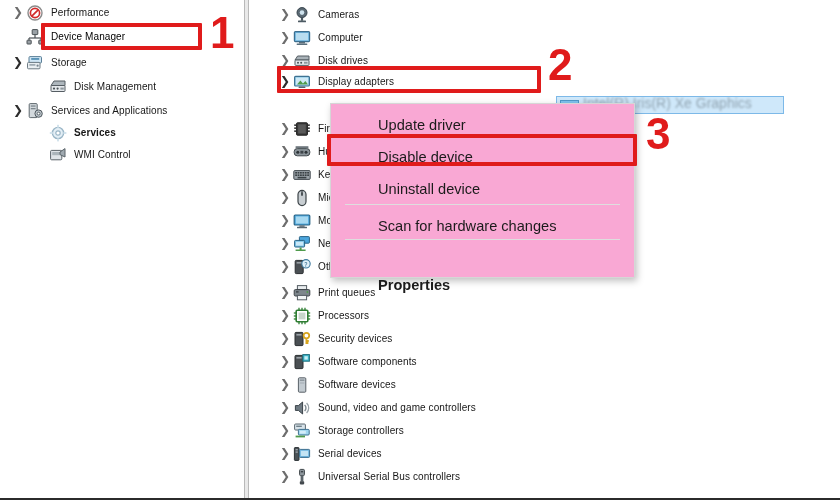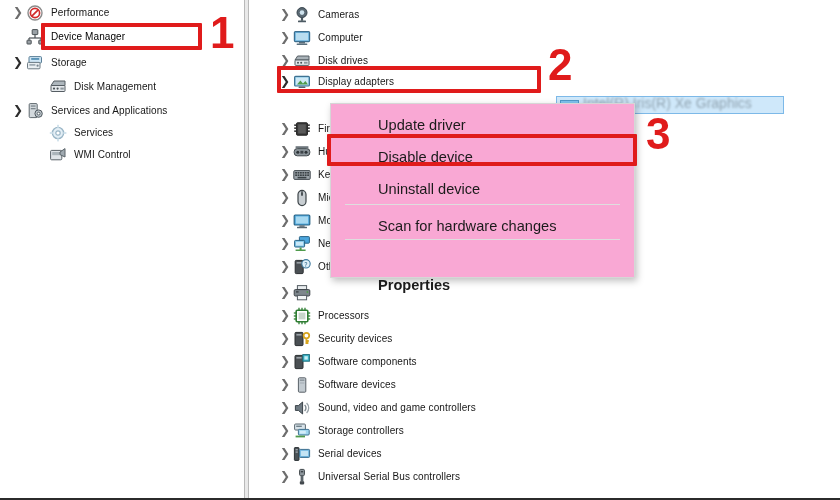--- a/index.html
+++ b/index.html
@@ -122,21 +122,21 @@
             <rect x="3.2" y="1.6" width="8" height="14" rx="1" fill="#d3d9dd" stroke="#5f686e" stroke-width="1"></rect>
             <rect x="4.8" y="3.4" width="4.8" height="1.3" fill="#7d878e"></rect>
             <rect x="4.8" y="6" width="4.8" height="1.3" fill="#7d878e"></rect>
             <circle cx="12.6" cy="11.6" r="3.7" fill="#b9c2c8" stroke="#50595f" stroke-width="1"></circle>
             <circle cx="12.6" cy="11.6" r="1.4" fill="#ffffff" stroke="#50595f" stroke-width="0.9"></circle>
           </svg>
       </span>
       <span class="lbl">Services and Applications</span>
     </div>
 
-    <div class="row" style="left:33px;top:121px;">
+    <div class="row" style="left:33px;top:121px;font-weight:bold;">
       <span class="chev empty">❯</span>
       <span class="ic">
         <svg width="18" height="18" viewBox="0 0 18 18">
             <circle cx="9" cy="9" r="5.6" fill="#e3eef5" stroke="#9ab6c7" stroke-width="1.4"></circle>
             <circle cx="9" cy="9" r="2.2" fill="#ffffff" stroke="#9ab6c7" stroke-width="1.2"></circle>
             <g fill="#cfe0ea">
               <rect x="8.1" y="0.8" width="1.8" height="3"></rect>
               <rect x="8.1" y="14.4" width="1.8" height="3"></rect>
               <rect x="0.8" y="8.1" width="3" height="1.8"></rect>
               <rect x="14.4" y="8.1" width="3" height="1.8"></rect>
@@ -334,20 +334,21 @@
       <span class="chev">❯</span>
       <span class="ic">
         <svg width="18" height="18" viewBox="0 0 18 18">
             <rect x="4.4" y="1.6" width="9.2" height="4" fill="#e8ecee" stroke="#555d63" stroke-width="1"></rect>
             <rect x="1.2" y="5.6" width="15.6" height="6.4" rx="1.2" fill="#7d868c" stroke="#3d4348" stroke-width="1"></rect>
             <rect x="3" y="7.2" width="2.6" height="1.4" fill="#3d4348"></rect>
             <circle cx="14.4" cy="8" r="0.9" fill="#4f9b4c"></circle>
             <rect x="4.4" y="11.4" width="9.2" height="4.4" fill="#f2f5f6" stroke="#555d63" stroke-width="1"></rect>
           </svg>
       </span>
+      <span class="lbl">Print queues</span>
     </div>
 
     <div class="row" style="left:26px;top:304px;">
       <span class="chev">❯</span>
       <span class="ic">
         <svg width="18" height="18" viewBox="0 0 18 18">
             <rect x="3.2" y="3.2" width="11.6" height="11.6" rx="1" fill="#ffffff" stroke="#2e7d32" stroke-width="1.6"></rect>
             <rect x="5.6" y="5.6" width="6.8" height="6.8" fill="#c8d6cb"></rect>
             <g stroke="#2e7d32" stroke-width="1.3">
               <line x1="6" y1="0.8" x2="6" y2="3.2"></line>

